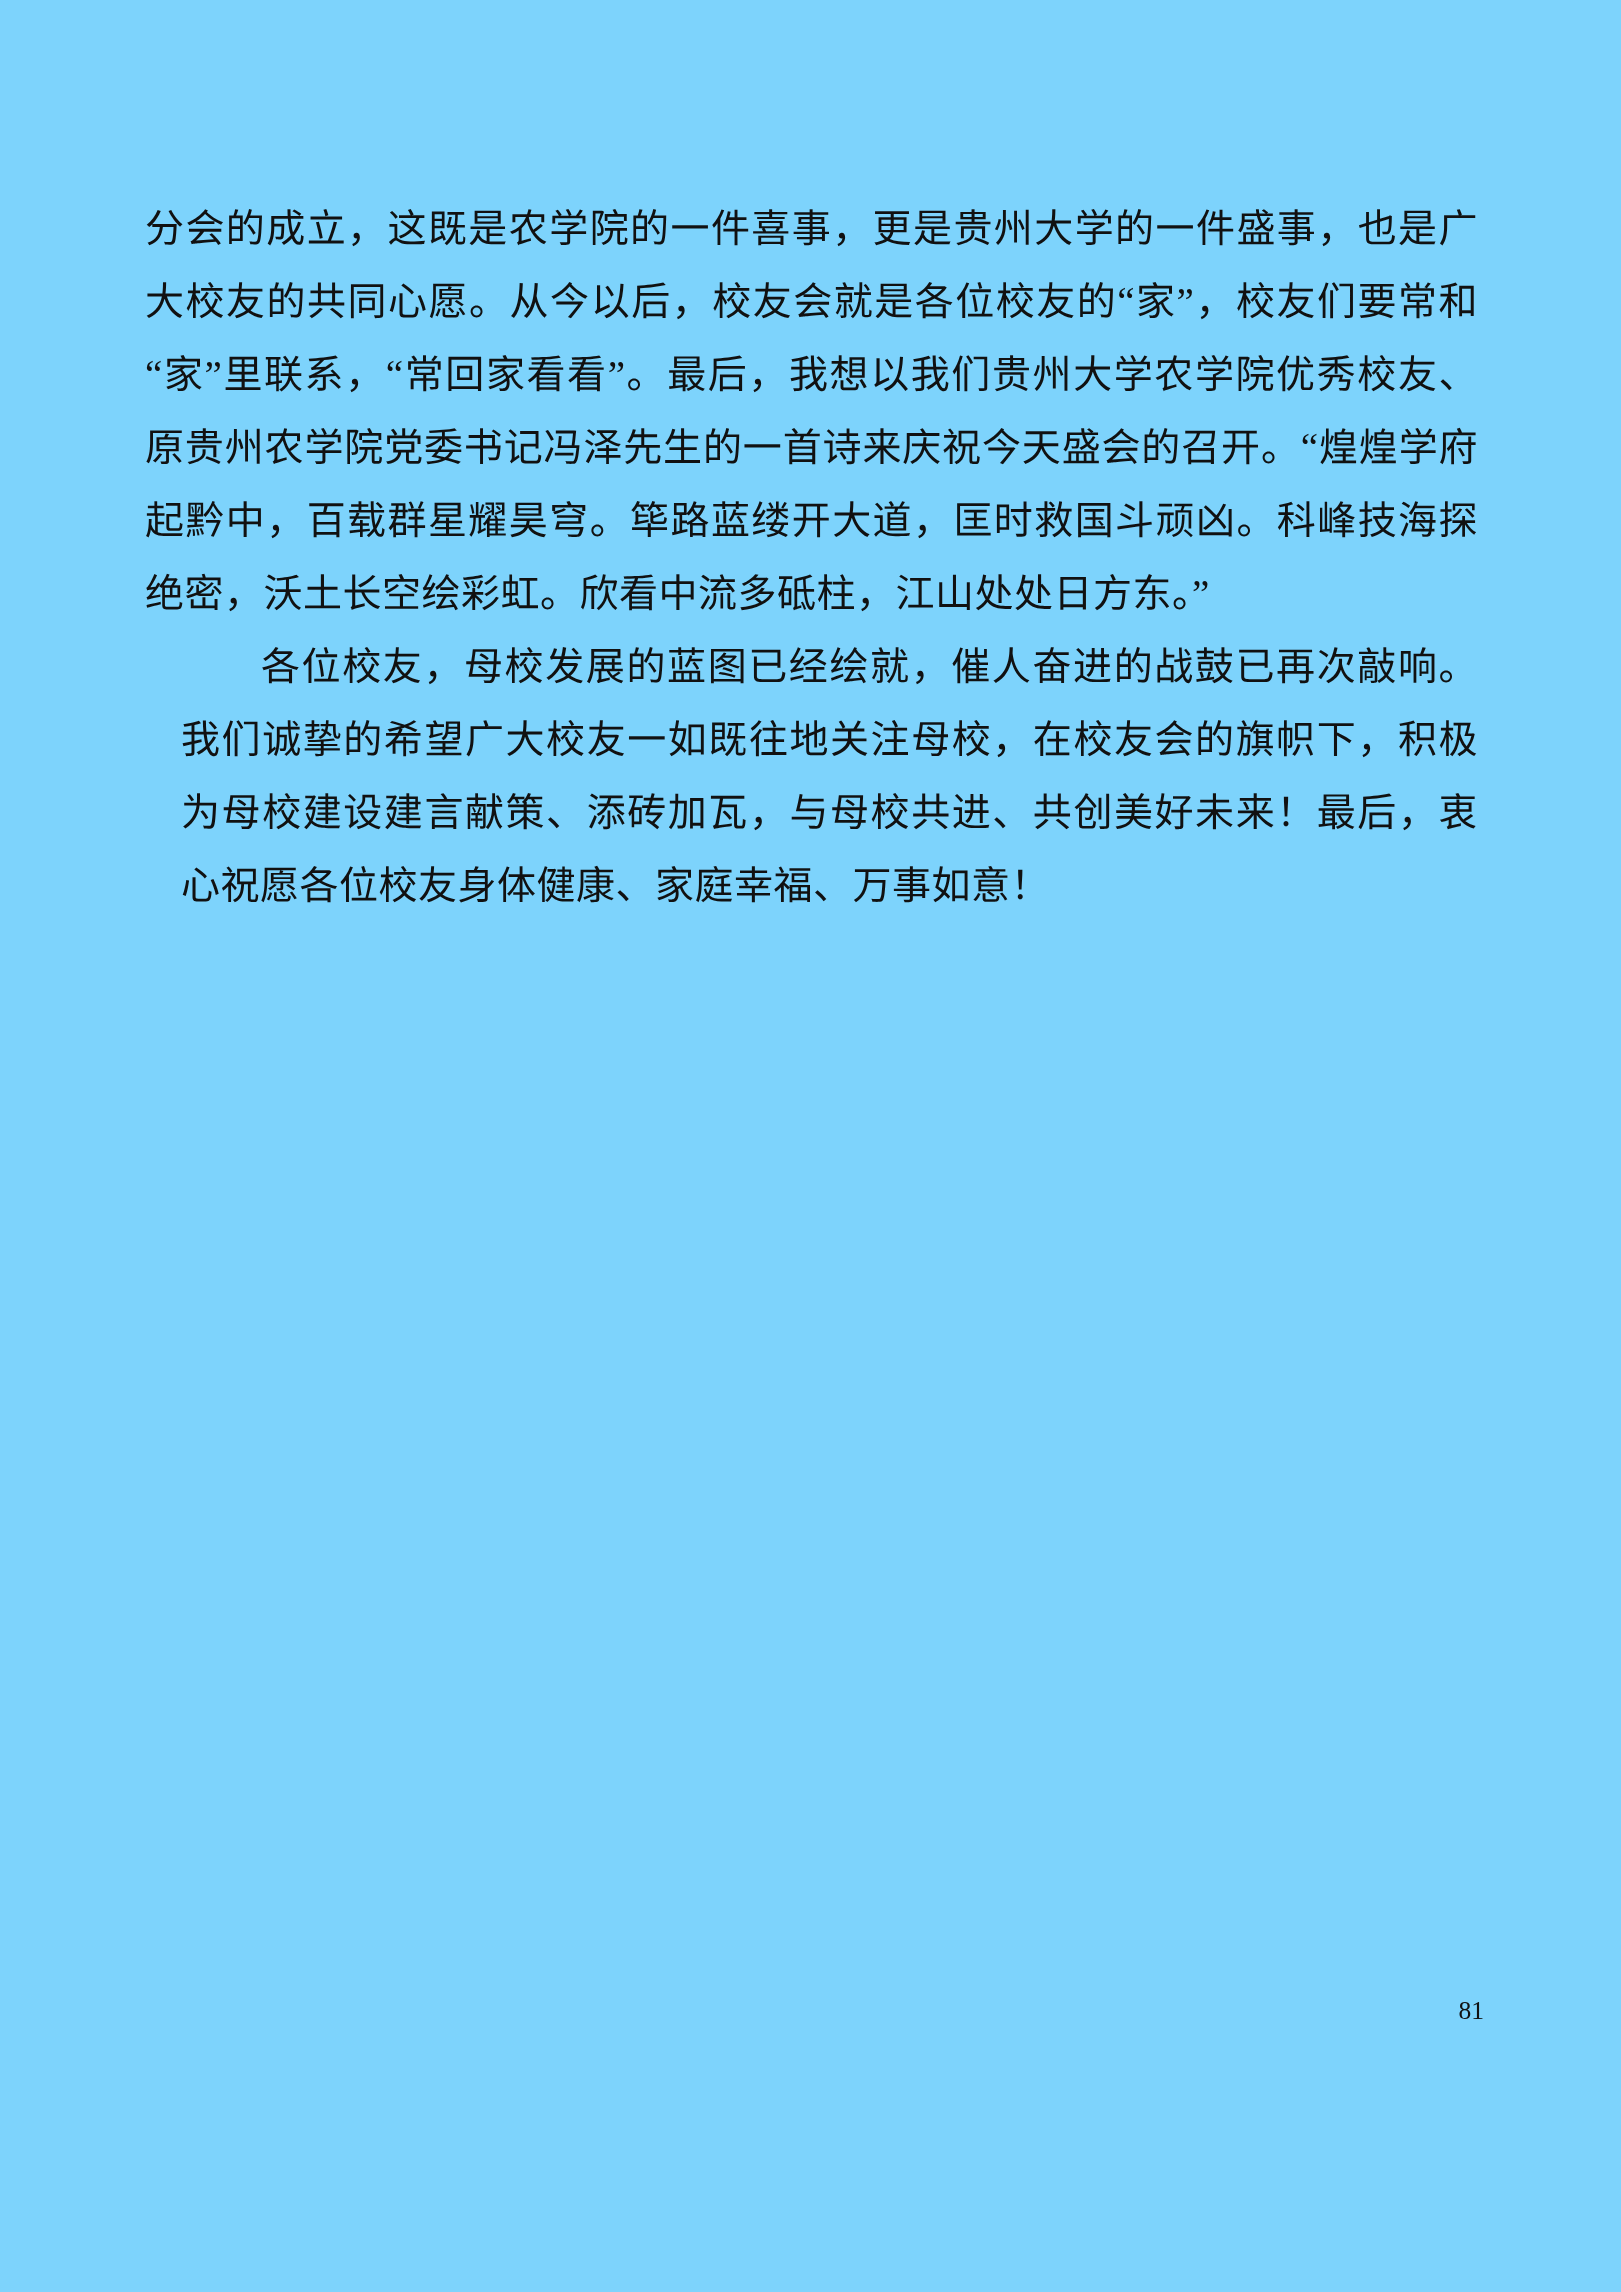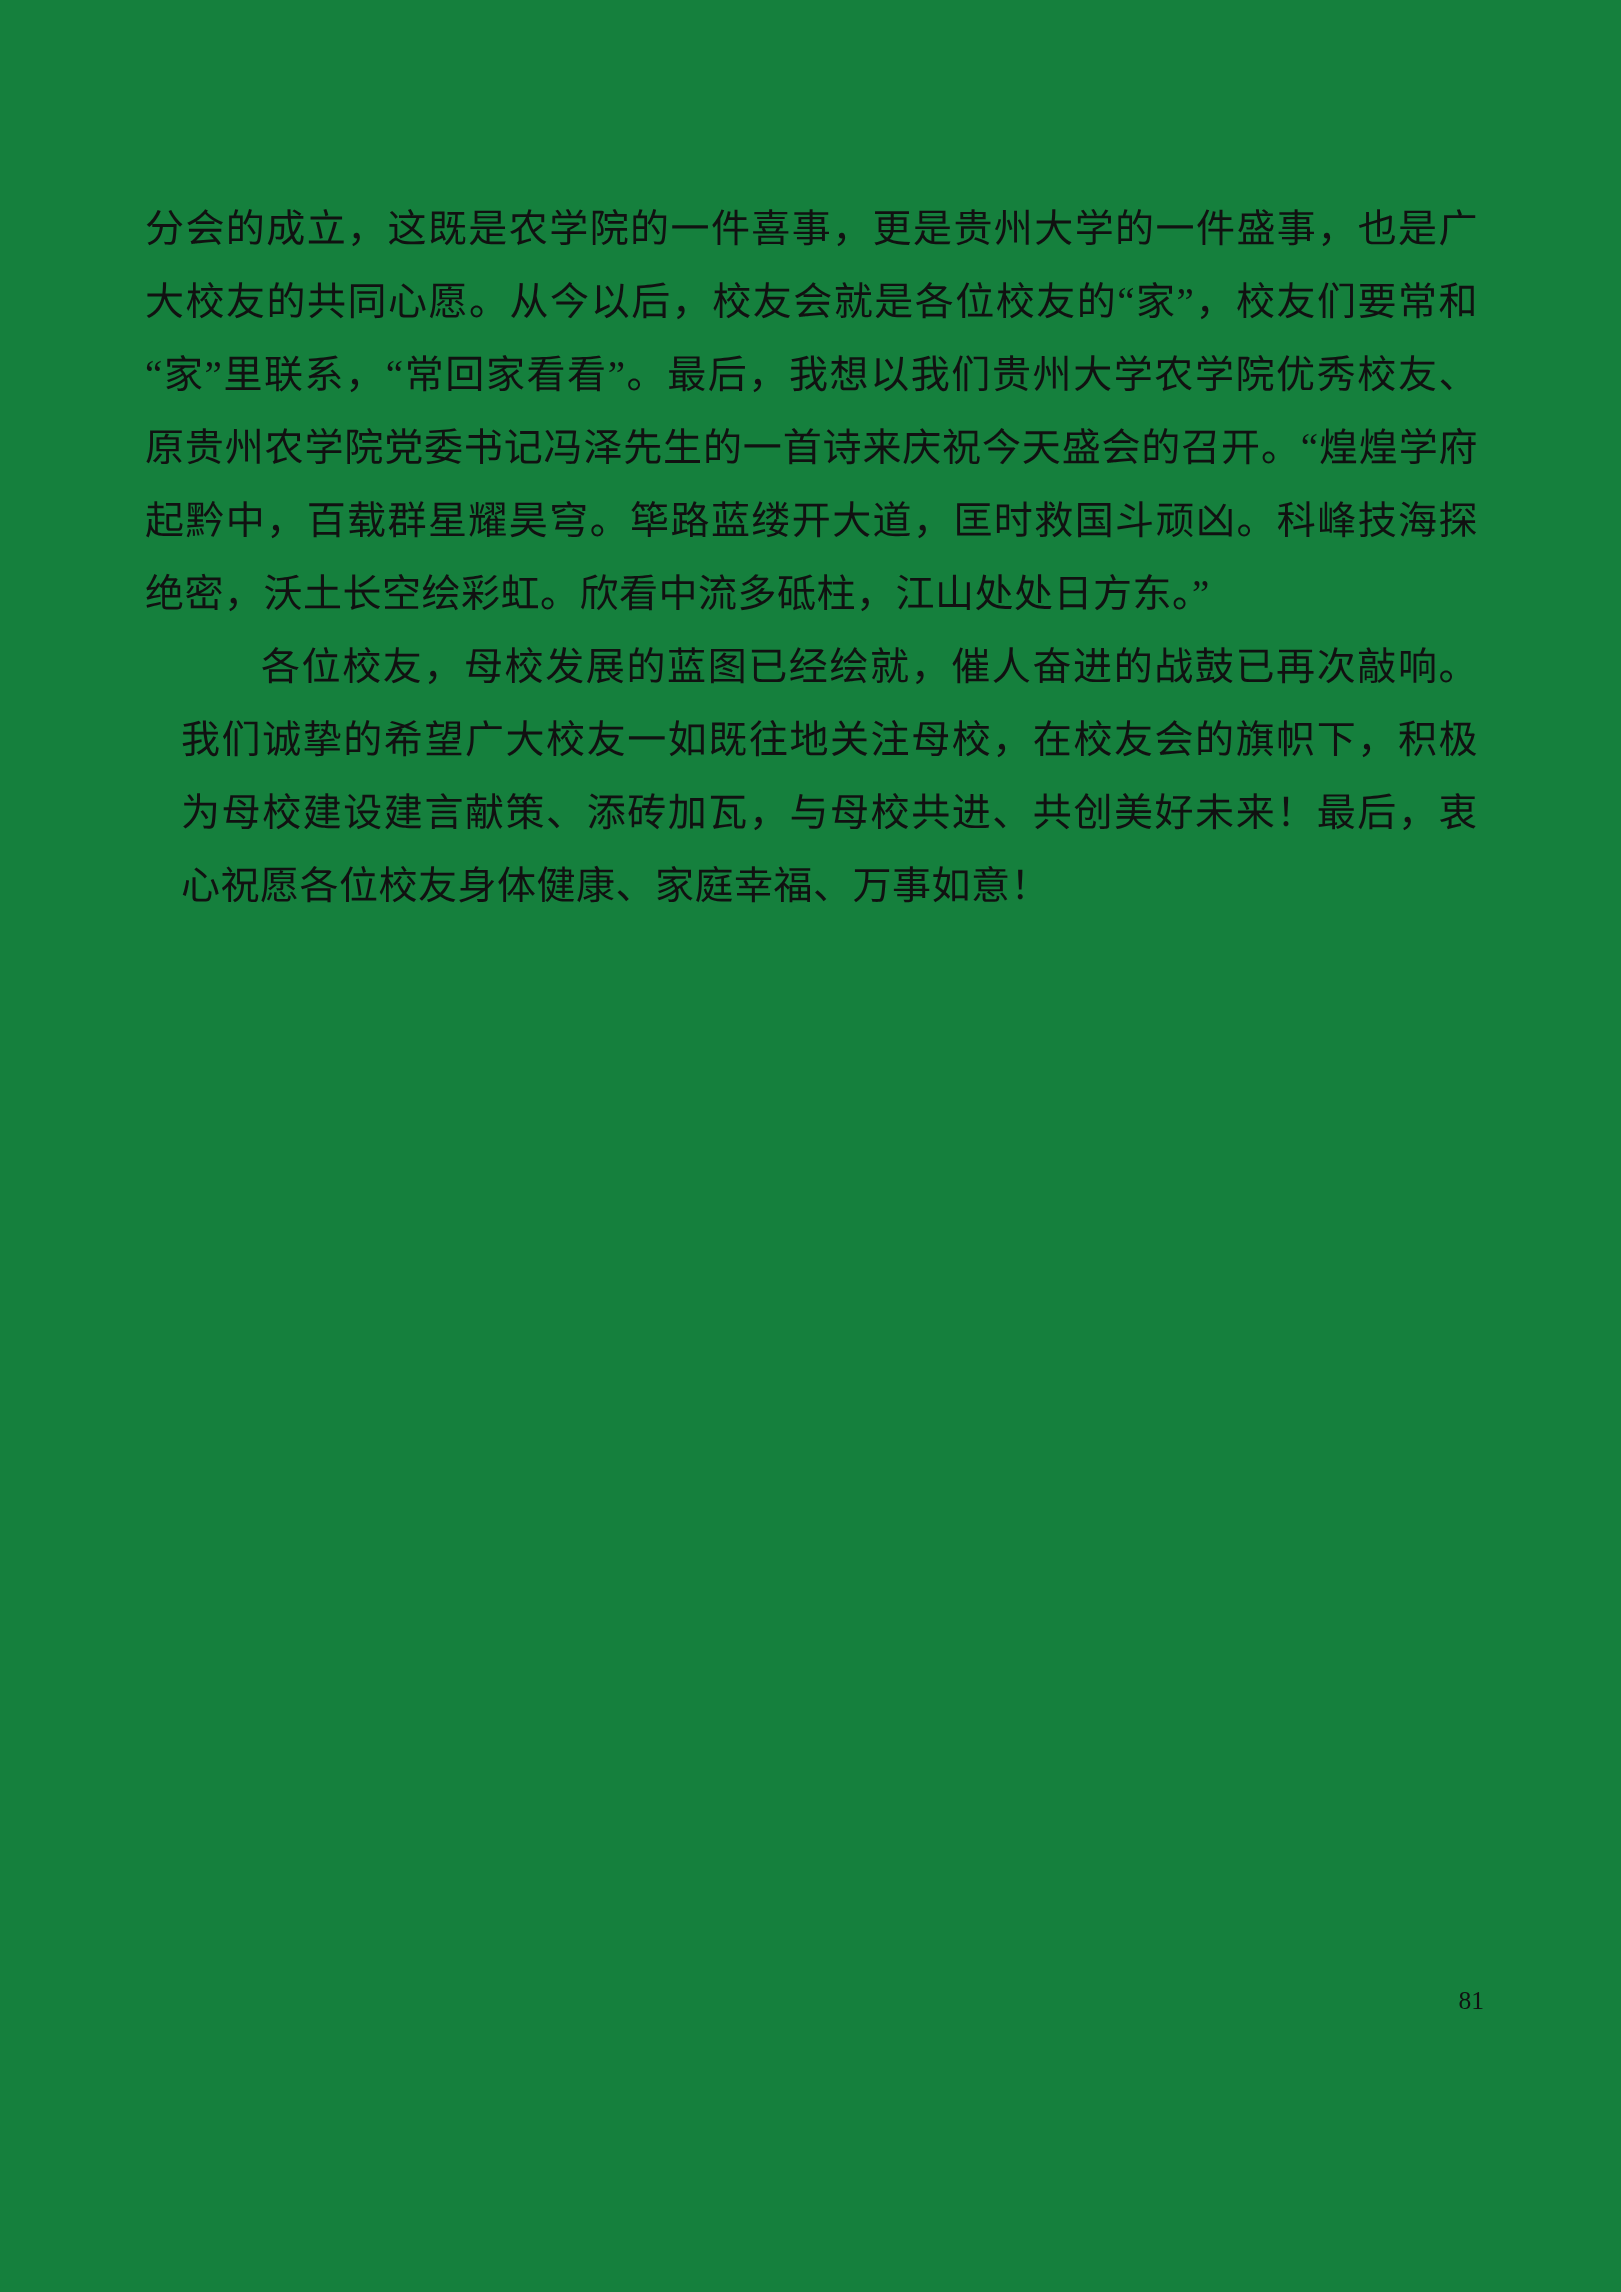--- a/index.html
+++ b/index.html
@@ -4,21 +4,21 @@
 <style>
   html, body {
     margin: 0;
     padding: 0;
     background: #ffffff;
   }
   .page {
     position: relative;
     width: 1621px;
     height: 2293px;
-    background: #15803d;
+    background: #7dd3fc;
     box-sizing: border-box;
     overflow: hidden;
     font-family: "Liberation Serif", "DejaVu Serif", serif;
   }
   .content {
     position: absolute;
     left: 145px;
     top: 192px;
     width: 1333px;
   }
@@ -35,21 +35,21 @@
   .para + .para {
     margin-top: 0;
   }
   .indent {
     text-indent: 80px;
     margin-left: 36px;
   }
   .page-number {
     position: absolute;
     right: 137px;
-    bottom: 277px;
+    bottom: 267px;
     font-size: 25.5px;
     color: #111111;
     font-family: "Liberation Serif", "DejaVu Serif", serif;
   }
 </style>
 </head>
 <body>
 
 <div class="page">
   <div class="content">

